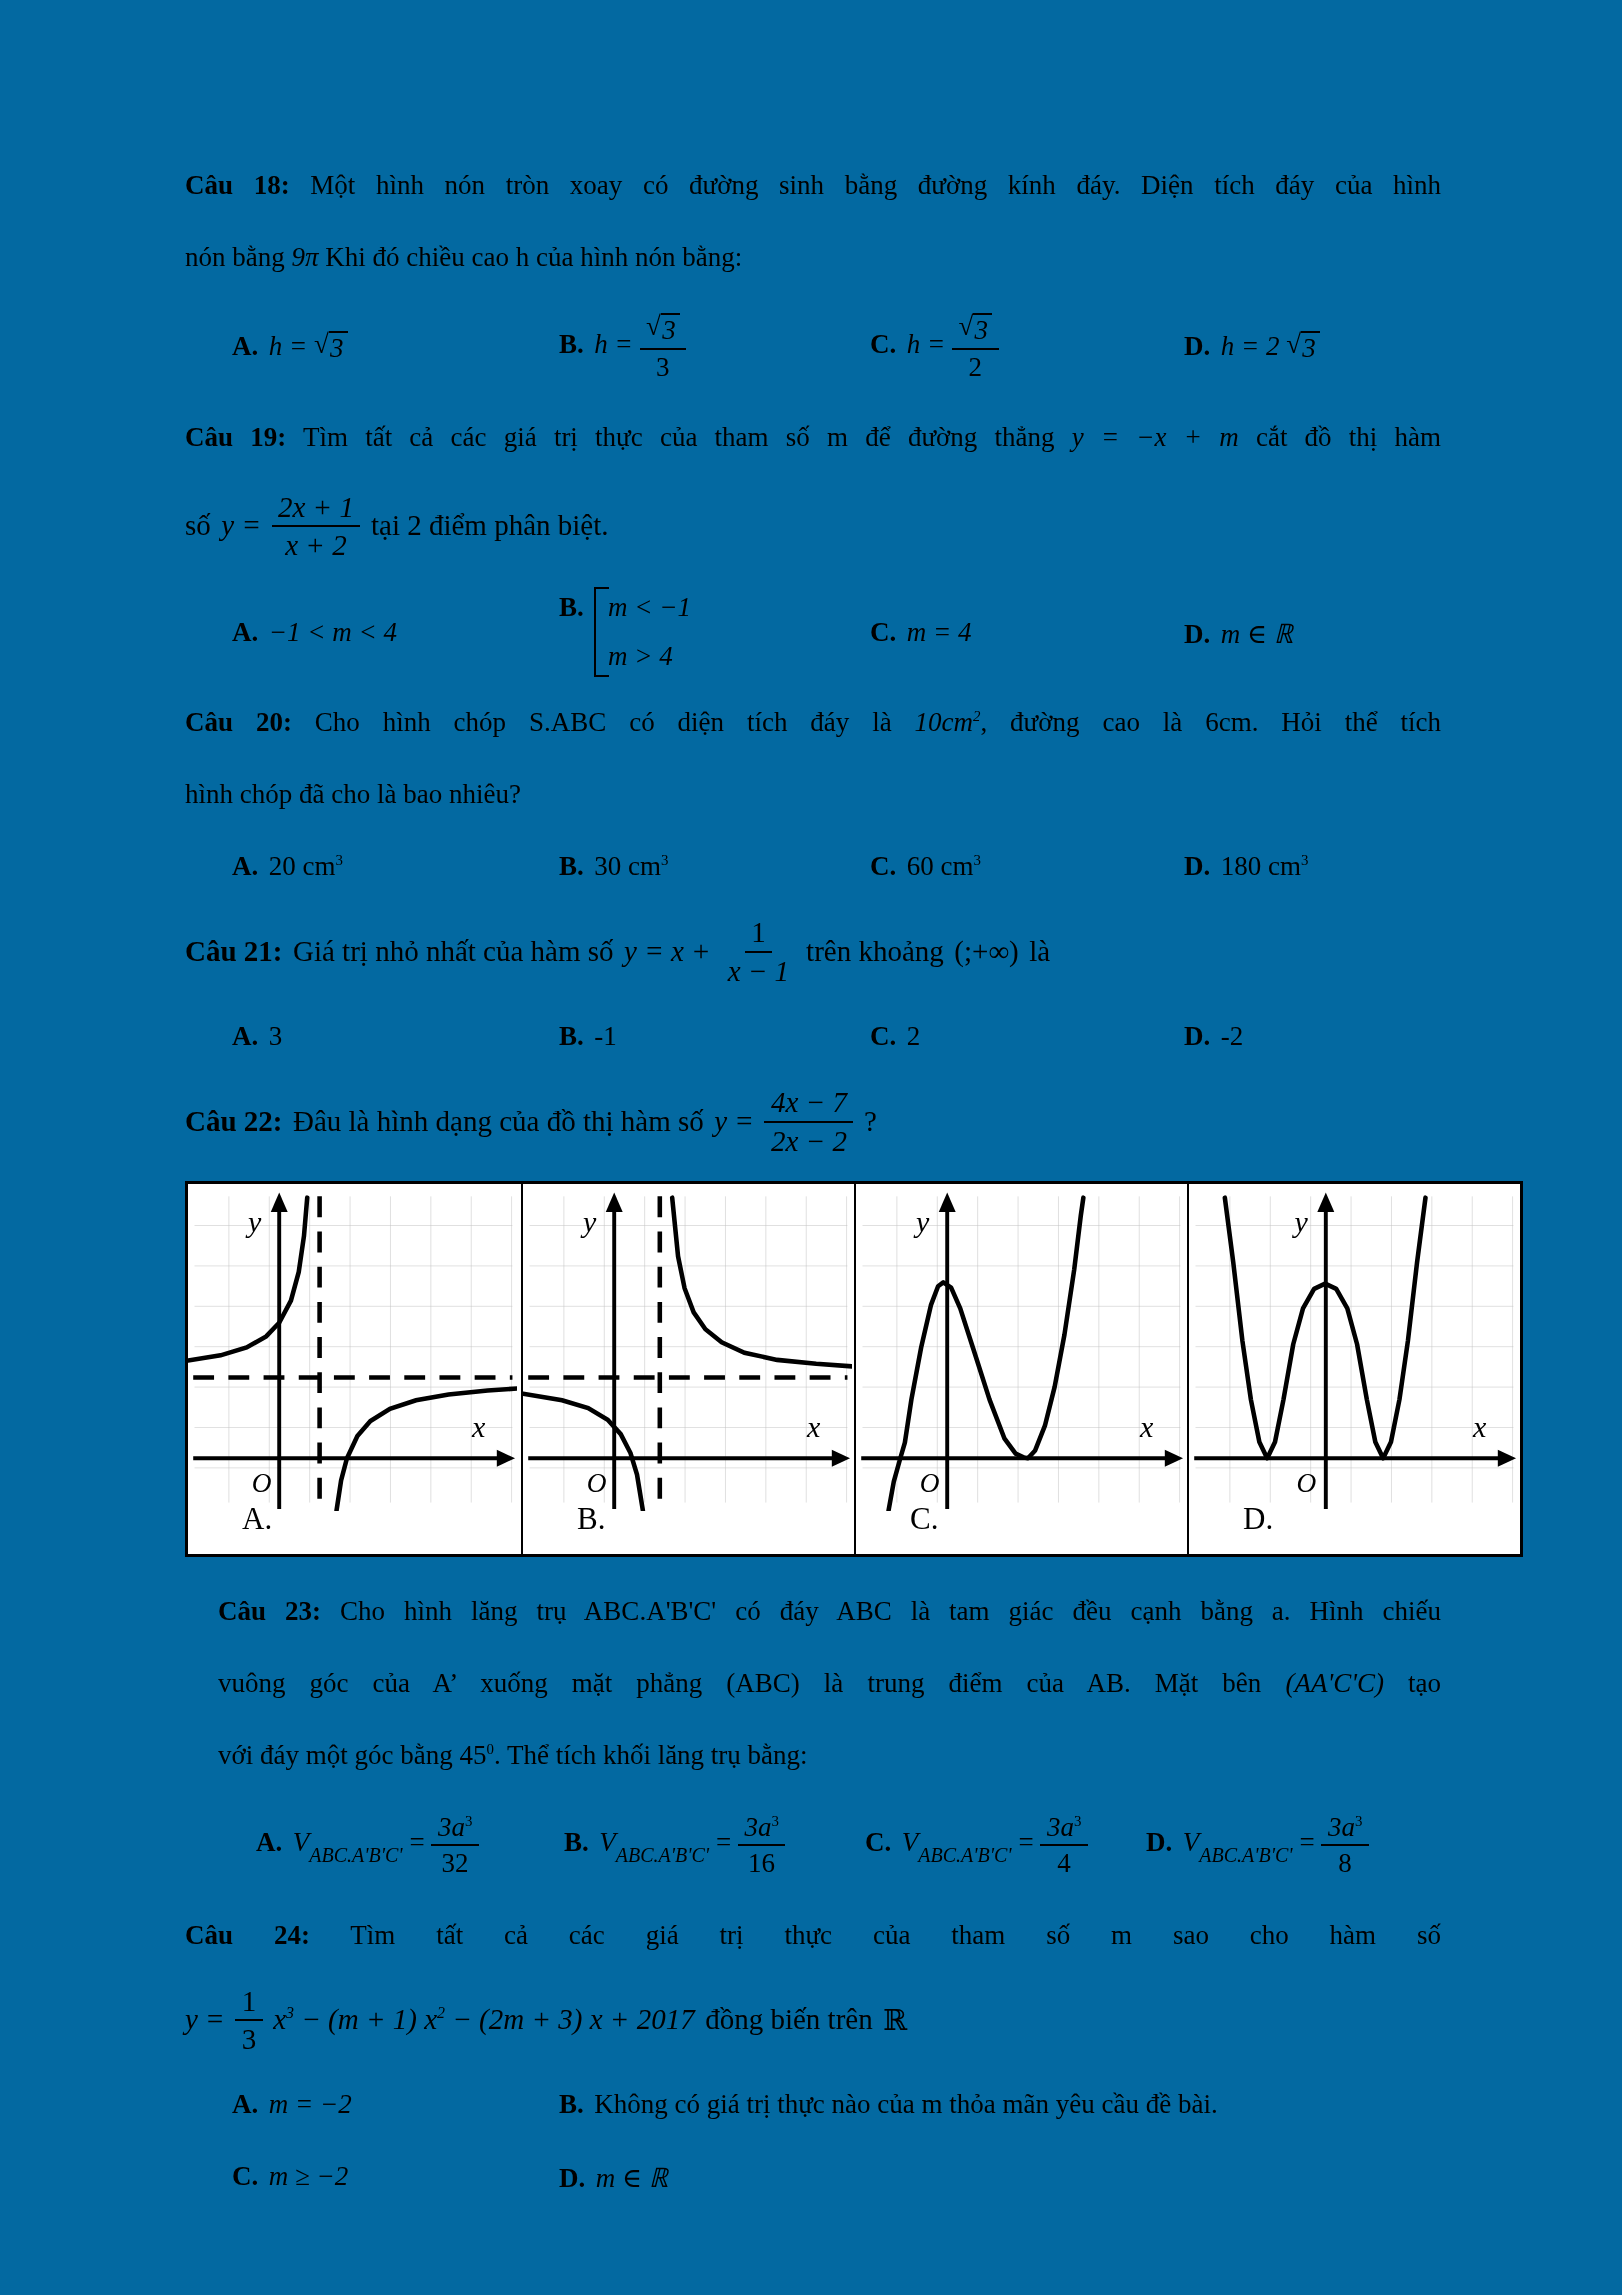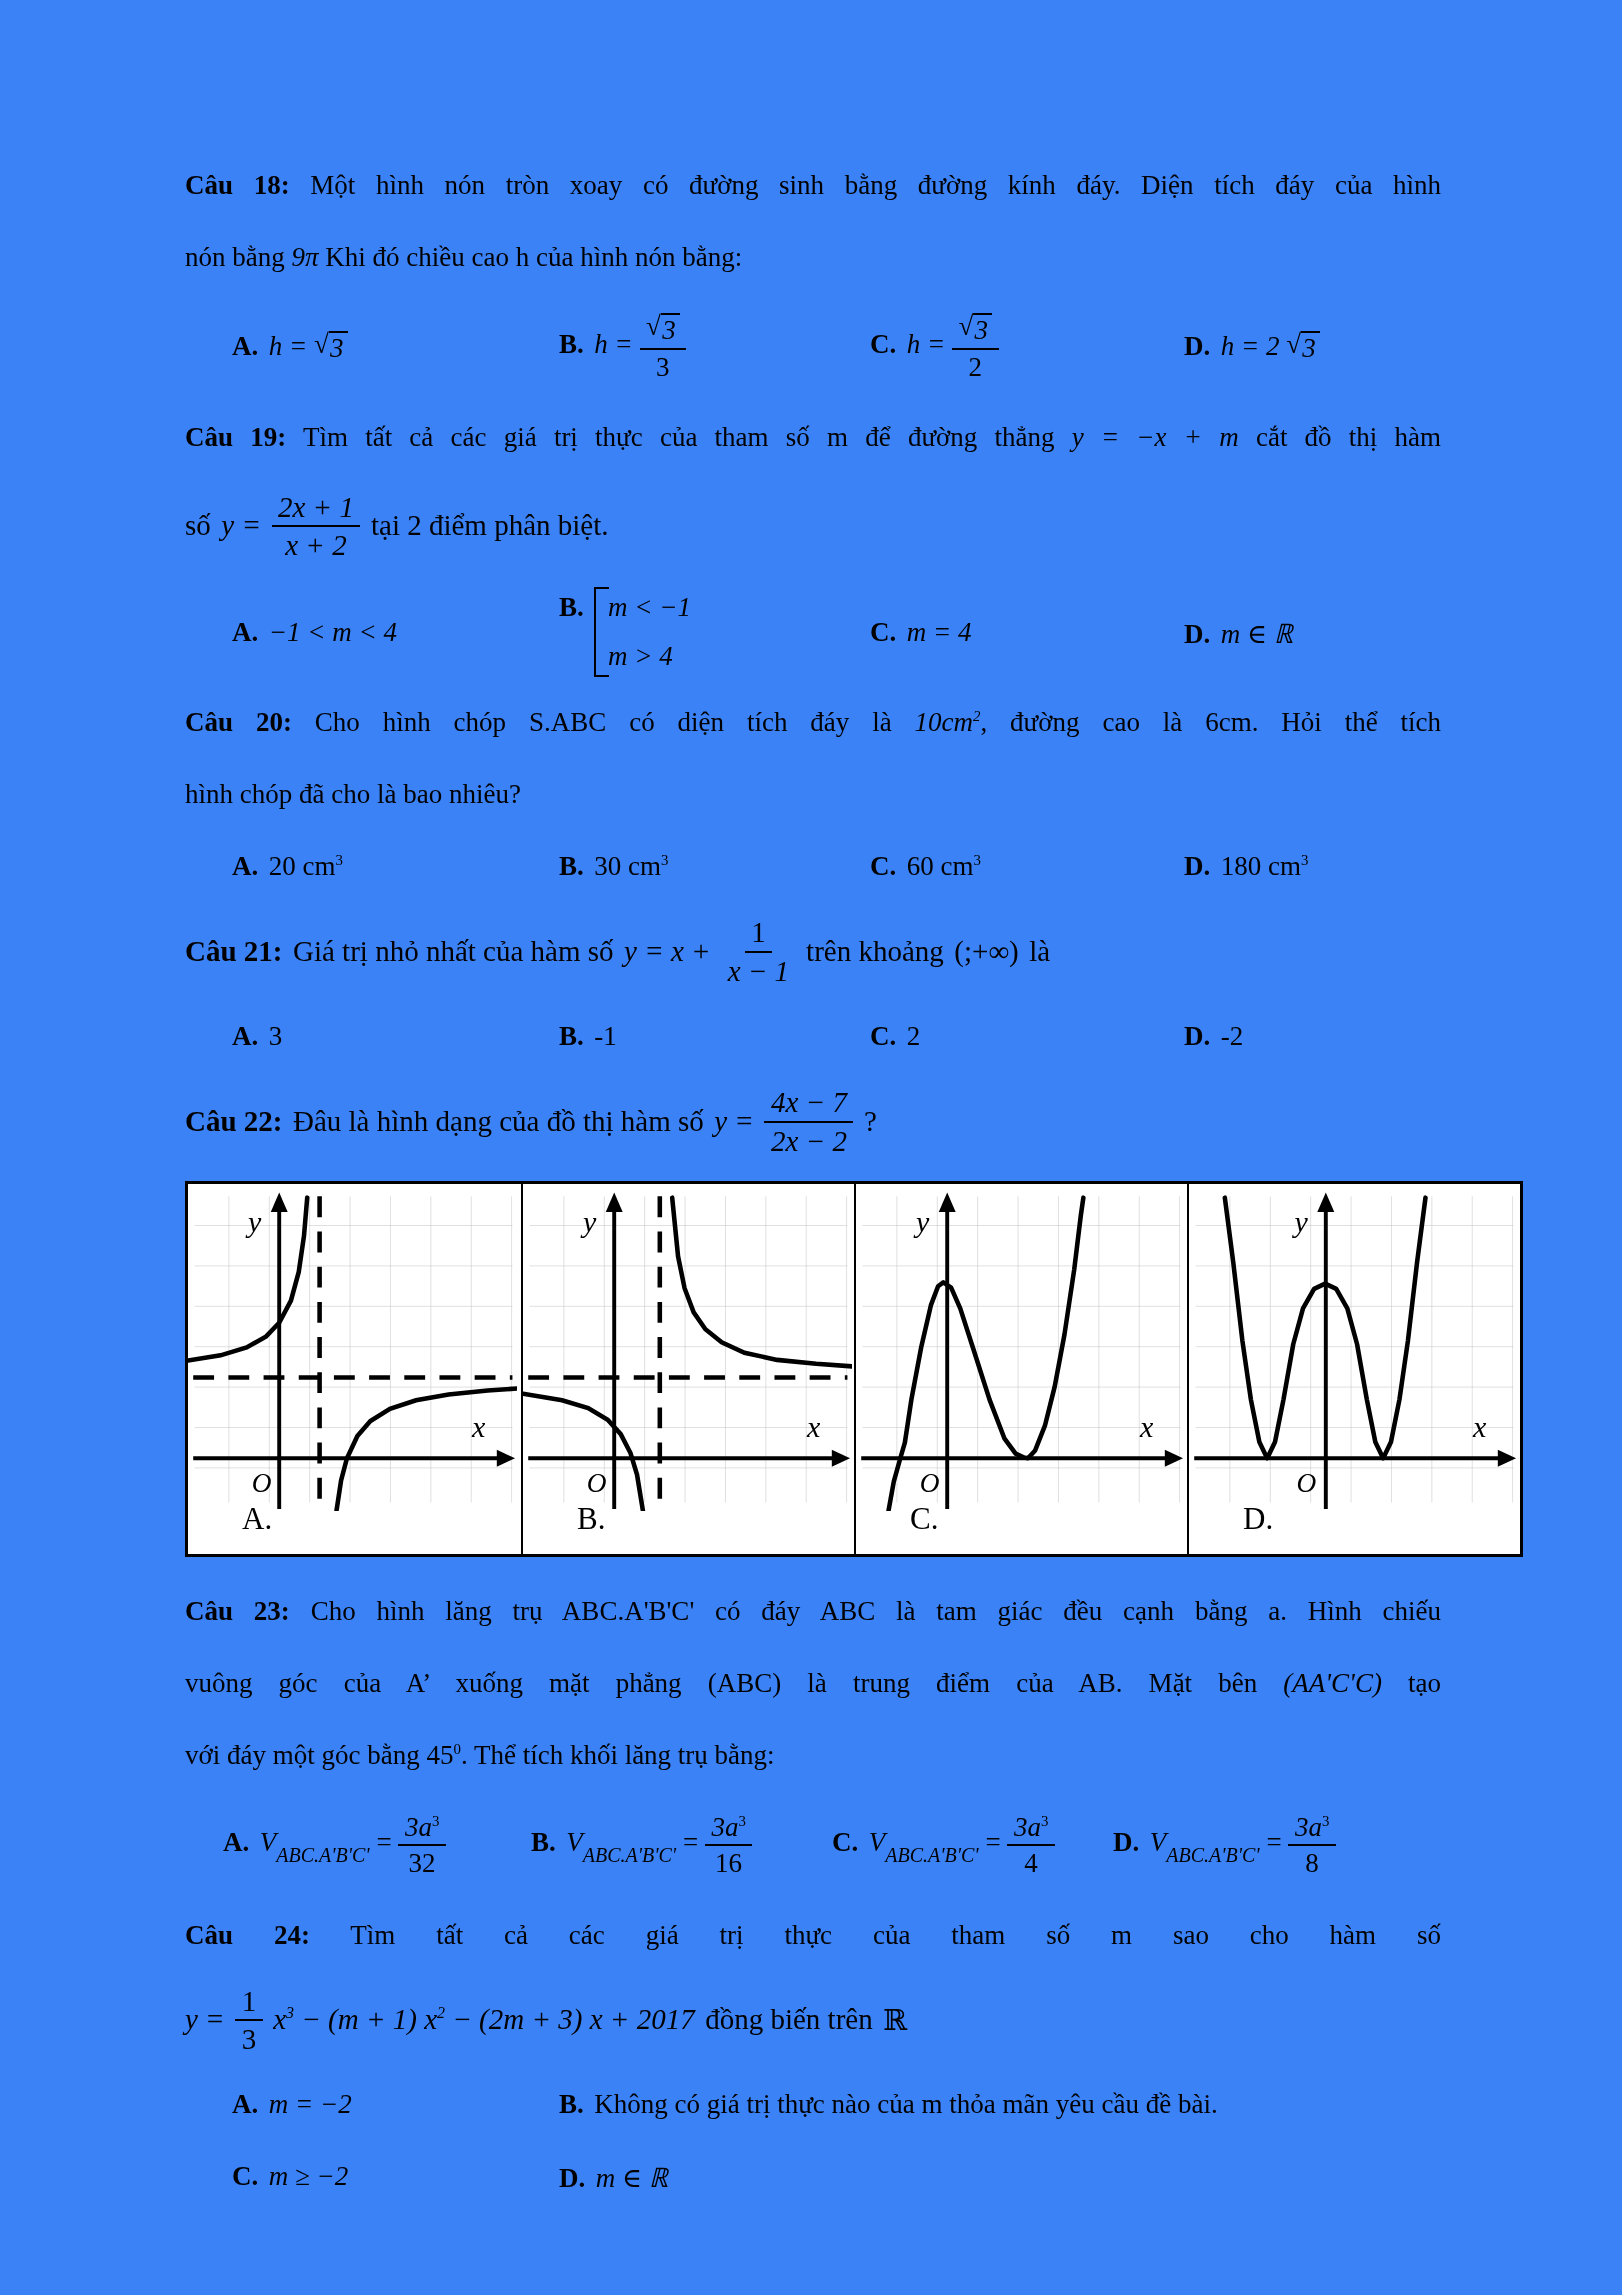--- a/index.html
+++ b/index.html
@@ -1,19 +1,19 @@
 <!DOCTYPE html>
 <html style="font-size:10.5px"><head>
 <meta charset="utf-8">
 <style>
   html,body{margin:0;padding:0;background:#e8e8e8;}
   .page{
     position:relative;
     width:1623px;height:2295px;
-    background:#3b82f6;
+    background:#0369a1;
     font-family:"Liberation Serif","DejaVu Serif",serif;
     color:#000;
   }
   .content{
     position:absolute;
     left:185px;top:149px;
     width:1256px;
   }
   .line{
     font-size:27px;
@@ -296,21 +296,21 @@
             <text x="162" y="72" font-size="46" font-style="italic" font-family="Liberation Serif, DejaVu Serif, serif">y</text>
             <text x="436" y="388" font-size="46" font-style="italic" font-family="Liberation Serif, DejaVu Serif, serif">x</text>
             <text x="165" y="472" font-size="42" font-style="italic" font-family="Liberation Serif, DejaVu Serif, serif">O</text>
           </svg>
           <div class="plabel">D.</div>
         </div>
 
       </div>
     </div>
 
-    <div style="margin-top:18.3px;">
+    <div style="margin-top:18.3px;margin-left:33px;">
       <div class="line just"><b class="ql">Câu 23:</b> <span>Cho hình lăng trụ ABC.A'B'C' có đáy ABC là tam giác đều cạnh bằng a. Hình chiếu</span></div>
       <div class="line just"><span>vuông góc của A’ xuống mặt phẳng (ABC) là trung điểm của AB. Mặt bên</span> <span class="mi">(AA'C'C)</span> <span>tạo</span></div>
       <div class="line"><span>với đáy một góc bằng 45</span><sup>0</sup><span>. Thể tích khối lăng trụ bằng:</span></div>
       <div class="opts tall" style="grid-template-columns:308px 301px 281px 1fr;padding-left:38px;">
         <span><b class="ol">A.</b><span class="mi">V</span><sub class="vsub">ABC.A'B'C'</sub> <span>=</span> <span class="frac">
               <span class="num"><span class="mi">3a</span><sup>3</sup></span>
               <span class="den">32</span>
             </span></span>
         <span><b class="ol">B.</b><span class="mi">V</span><sub class="vsub">ABC.A'B'C'</sub> <span>=</span> <span class="frac">
               <span class="num"><span class="mi">3a</span><sup>3</sup></span>

